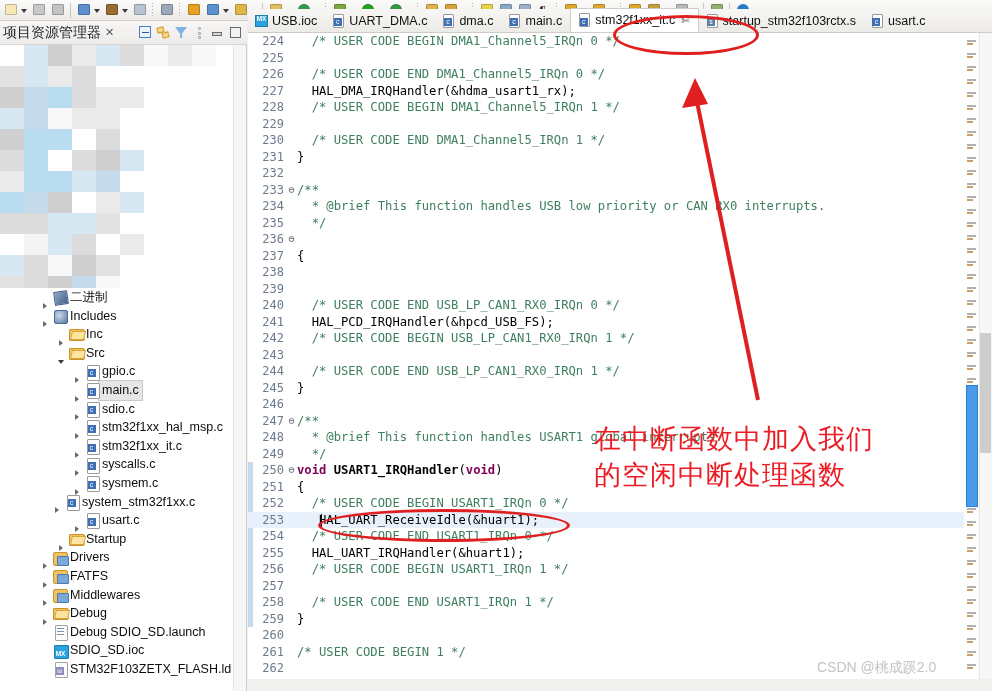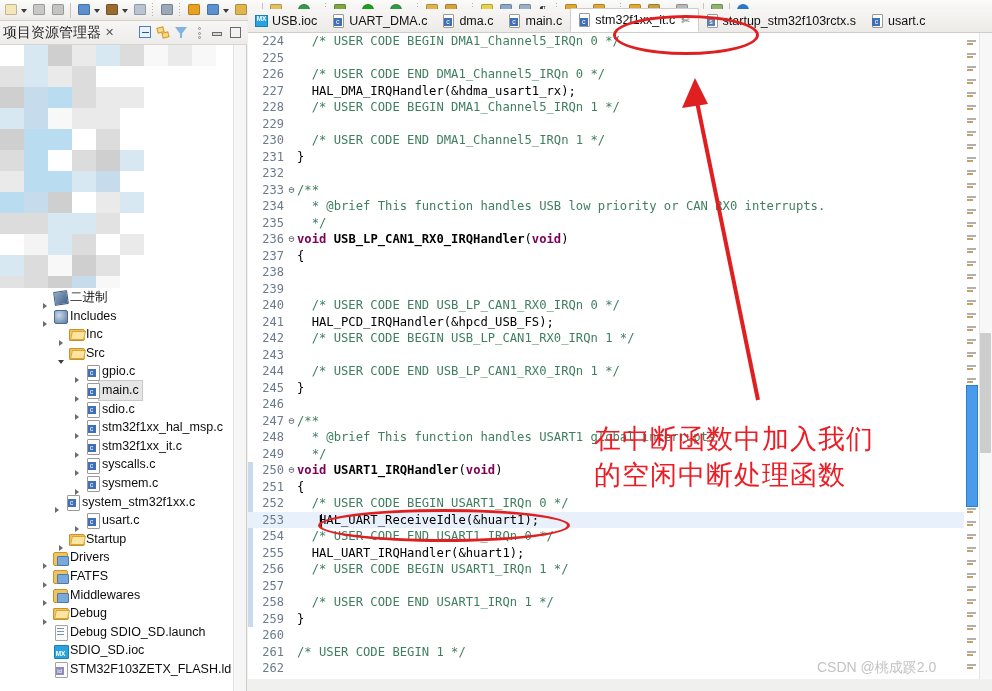--- a/index.html
+++ b/index.html
@@ -692,21 +692,21 @@
           <div class="codeline" style="width: 716px;"><span class="ln">226</span><span class="ctext c-cmt">  /* USER CODE END DMA1_Channel5_IRQn 0 */</span></div>
           <div class="codeline" style="width: 716px;"><span class="ln">227</span><span class="ctext c-pl">  HAL_DMA_IRQHandler(&amp;hdma_usart1_rx);</span></div>
           <div class="codeline" style="width: 716px;"><span class="ln">228</span><span class="ctext c-cmt">  /* USER CODE BEGIN DMA1_Channel5_IRQn 1 */</span></div>
           <div class="codeline" style="width: 716px;"><span class="ln">229</span><span class="ctext c-pl"></span></div>
           <div class="codeline" style="width: 716px;"><span class="ln">230</span><span class="ctext c-cmt">  /* USER CODE END DMA1_Channel5_IRQn 1 */</span></div>
           <div class="codeline" style="width: 716px;"><span class="ln">231</span><span class="ctext c-pl">}</span></div>
           <div class="codeline" style="width: 716px;"><span class="ln">232</span><span class="ctext c-pl"></span></div>
           <div class="codeline" style="width: 716px;"><span class="ln">233</span><span class="fold">⊖</span><span class="ctext c-cmt">/**</span></div>
           <div class="codeline" style="width: 716px;"><span class="ln">234</span><span class="ctext c-cmt">  * @brief This function handles USB low priority or CAN RX0 interrupts.</span></div>
           <div class="codeline" style="width: 716px;"><span class="ln">235</span><span class="ctext c-cmt">  */</span></div>
-          <div class="codeline" style="width: 716px;"><span class="ln">236</span><span class="fold">⊖</span><span class="ctext"><span class="c-kw">void</span> <span class="c-fn">USB_LP_CAN1_RX0_IRQHandler</span><span class="c-pl">(</span><span class="c-kw">void</span><span class="c-pl">)</span></span></div>
+          <div class="codeline" style="width: 716px;"><span class="ln">236</span><span class="fold">⊖</span></div>
           <div class="codeline" style="width: 716px;"><span class="ln">237</span><span class="ctext c-pl">{</span></div>
           <div class="codeline" style="width: 716px;"><span class="ln">238</span></div>
           <div class="codeline" style="width: 716px;"><span class="ln">239</span><span class="ctext c-pl"></span></div>
           <div class="codeline" style="width: 716px;"><span class="ln">240</span><span class="ctext c-cmt">  /* USER CODE END USB_LP_CAN1_RX0_IRQn 0 */</span></div>
           <div class="codeline" style="width: 716px;"><span class="ln">241</span><span class="ctext c-pl">  HAL_PCD_IRQHandler(&amp;hpcd_USB_FS);</span></div>
           <div class="codeline" style="width: 716px;"><span class="ln">242</span><span class="ctext c-cmt">  /* USER CODE BEGIN USB_LP_CAN1_RX0_IRQn 1 */</span></div>
           <div class="codeline" style="width: 716px;"><span class="ln">243</span><span class="ctext c-pl"></span></div>
           <div class="codeline" style="width: 716px;"><span class="ln">244</span><span class="ctext c-cmt">  /* USER CODE END USB_LP_CAN1_RX0_IRQn 1 */</span></div>
           <div class="codeline" style="width: 716px;"><span class="ln">245</span><span class="ctext c-pl">}</span></div>
           <div class="codeline" style="width: 716px;"><span class="ln">246</span><span class="ctext c-pl"></span></div>

